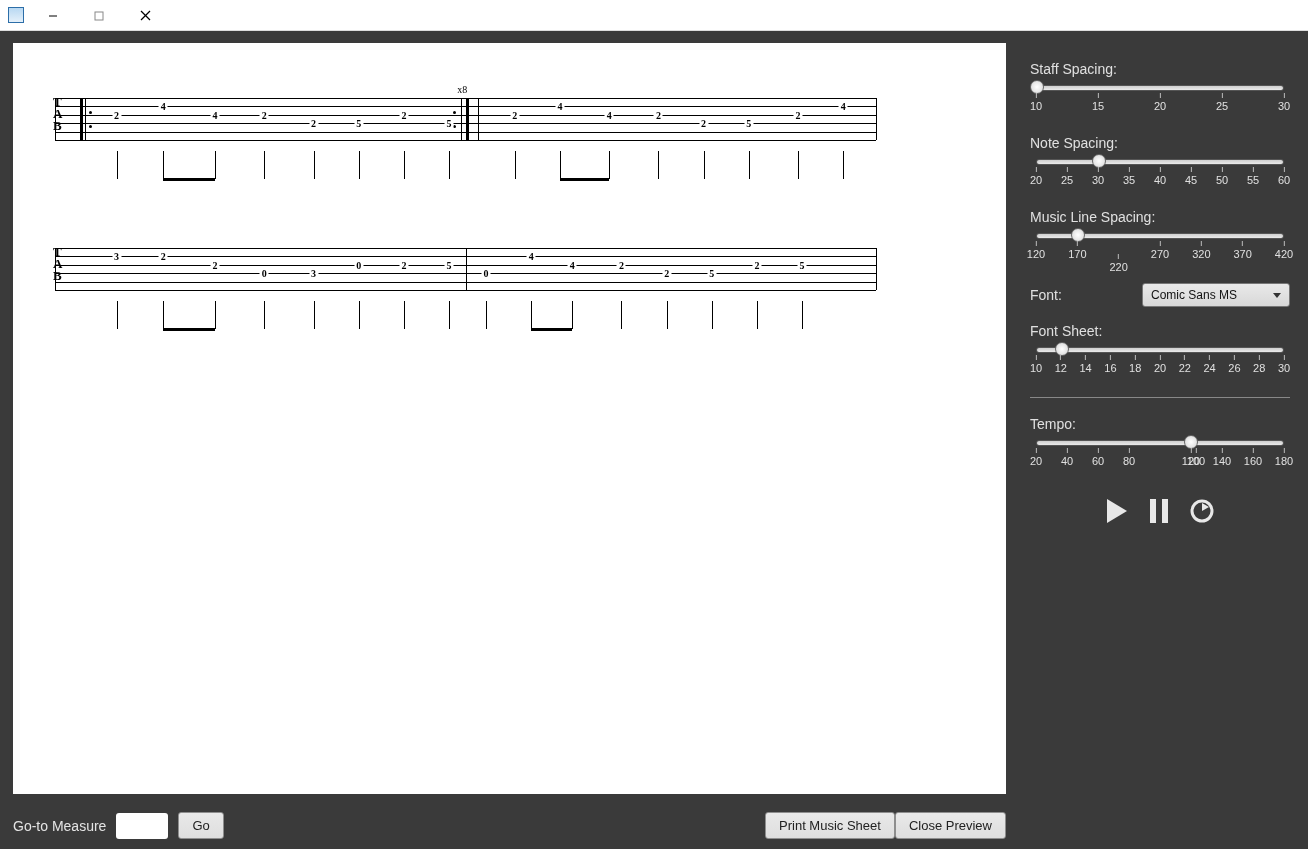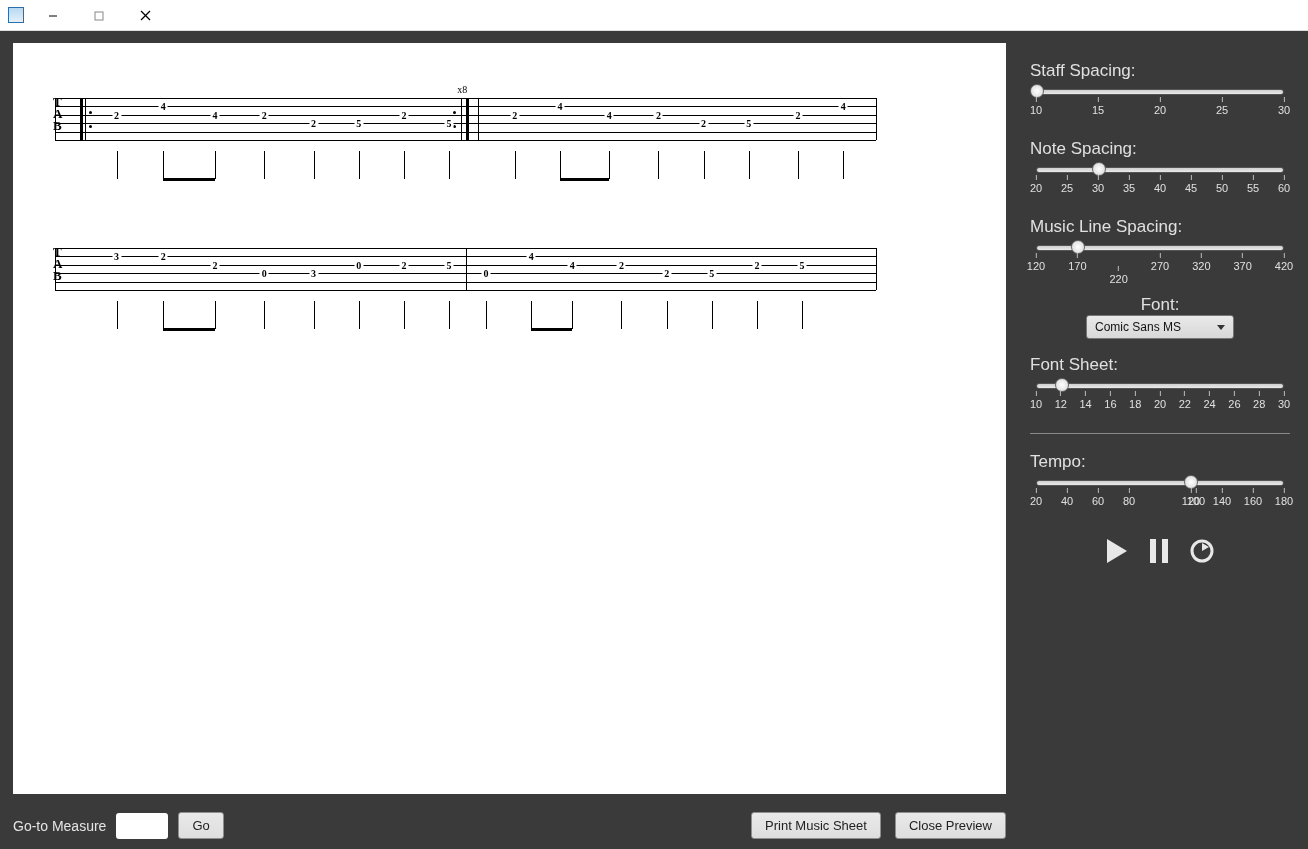--- a/index.html
+++ b/index.html
@@ -10,35 +10,35 @@
   .win-controls { display: flex; height: 100%; }
   .win-btn { width: 46px; height: 31px; display: flex; align-items: center; justify-content: center; font-family: monospace; }
   .app-body { display: flex; height: 818px; background: #3a3a3a; }
   .left-col { flex: 1; display: flex; flex-direction: column; padding: 12px 12px 10px 13px; }
   .sheet { background: #fff; flex: 1; position: relative; }
   .bottom-bar { display: flex; align-items: center; margin-top: 18px; gap: 10px; }
   .bottom-label { color: #e4e4e4; font-size: 14px; }
   .measure-input { width: 52px; height: 26px; background: #fff; border: none; border-radius: 3px; padding: 0 6px; }
   .btn { background: linear-gradient(#e9e9e9,#dedede); border: 1px solid #8e8e8e; border-radius: 3px; padding: 5px 13px; font-size: 13px; color: #222; cursor: pointer; }
   .right-panel { width: 290px; padding: 30px 18px 12px 12px; display: flex; flex-direction: column; color: #e4e4e4; }
-  .control-label { font-size: 17px; margin-bottom: 8px; color: #e0e0e0; }
+  .control-label { font-size: 14px; margin-bottom: 8px; color: #e0e0e0; }
   .slider-wrap { margin-bottom: 18px; }
   .slider-track { position: relative; height: 6px; background: linear-gradient(#cfcfcf,#eaeaea); border-radius: 3px; margin: 6px 6px 0 6px; border: 1px solid #555; }
   .slider-thumb { position: absolute; top: -6px; width: 14px; height: 14px; background: radial-gradient(#fff,#d5d5d5); border: 1px solid #666; border-radius: 50%; transform: translateX(-50%); }
   .tick-row { position: relative; height: 24px; margin: 2px 6px 0 6px; font-size: 11px; color: #e0e0e0; }
   .tick { position: absolute; top: 0; transform: translateX(-50%); text-align: center; }
   .tick::before { content: ""; display: block; width: 1px; height: 5px; background: #bbb; margin: 0 auto 2px; }
-  .font-row { display: flex; align-items: center; justify-content: space-between; margin-bottom: 16px; flex-direction: column; }
+  .font-row { display: flex; align-items: center; justify-content: space-between; margin-bottom: 16px; }
   .font-select { width: 148px; height: 24px; background: linear-gradient(#e9e9e9,#d8d8d8); border: 1px solid #777; border-radius: 3px; display: flex; align-items: center; padding: 0 8px; font-size: 12px; color: #111; position: relative; }
   .font-select::after { content: ""; position: absolute; right: 8px; top: 9px; border-left: 4px solid transparent; border-right: 4px solid transparent; border-top: 5px solid #333; }
   .btn-row { display: flex; gap: 12px; justify-content: center; margin: 26px 0 18px; }
   .divider { height: 1px; background: #888; margin: 0 0 18px; }
   .play-controls { display: flex; gap: 20px; justify-content: center; align-items: center; margin-top: 8px; }
   .play-btn svg { fill: #e8e8e8; }
-  .bottom-right { display: flex; gap: 14px; margin-left: auto; }
+  .bottom-right { display: flex; gap: 0; margin-left: auto; }
 
   
   .tab-staff { position: absolute; left: 42px; right: 130px; }
   .tab-staff.line1 { top: 55px; }
   .tab-staff.line2 { top: 205px; }
   .staff-lines { position: relative; height: 42px; }
   .sline { position: absolute; left: 0; right: 0; height: 1px; background: #000; }
   .tab-label { position: absolute; left: 0; top: -2px; font-family: Georgia, "Times New Roman", serif; font-weight: bold; font-size: 13px; line-height: 12px; letter-spacing: -1px; }
   .tab-label span { display: block; }
   .note { position: absolute; background: #fff; font-size: 10px; font-weight: bold; padding: 0 2px; transform: translate(-50%,-50%); font-family: "Comic Sans MS", cursive; }

